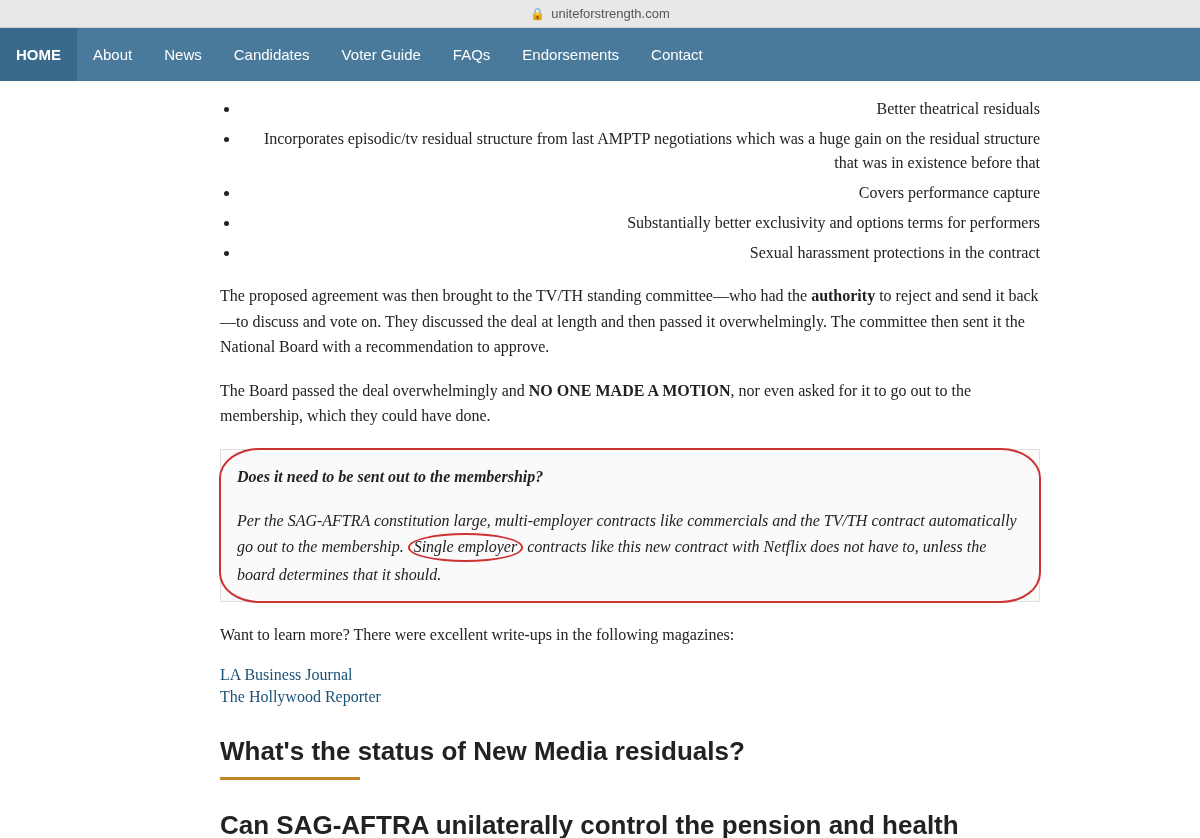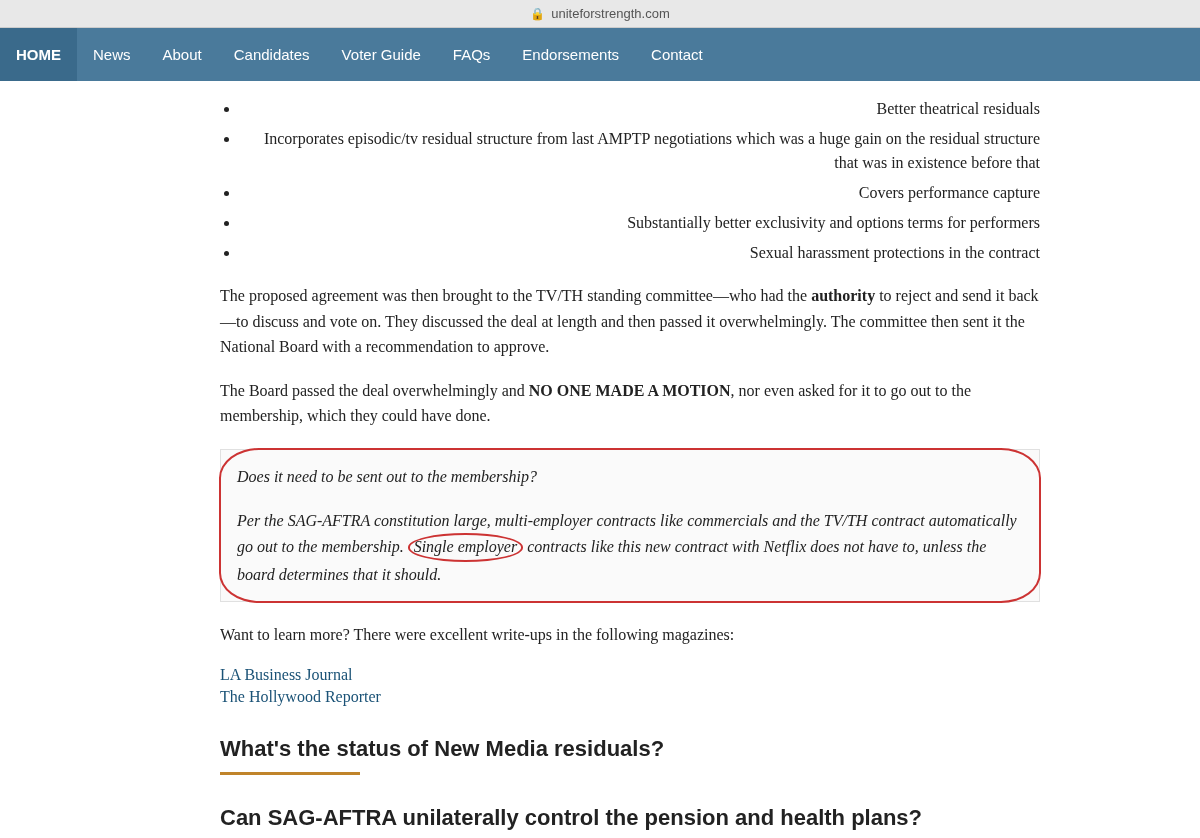--- a/index.html
+++ b/index.html
@@ -75,31 +75,31 @@
     }
     .highlighted-section::before {
       content: '';
       position: absolute;
       top: -2px; left: -2px; right: -2px; bottom: -2px;
       border: 2.5px solid #cc3333;
       border-radius: 40px / 30px;
       pointer-events: none;
     }
 
-    .italic-bold { font-style: italic; font-weight: normal; }
+    .italic-bold { font-style: italic; font-weight: bold; }
 
     
     .link-blue {
       color: #1a5276;
       text-decoration: none;
     }
 
     
     .section-heading {
-      font-size: 22px;
+      font-size: 26px;
       font-weight: bold;
       font-family: Arial, sans-serif;
       margin: 30px 0 8px 0;
       padding-bottom: 2px;
     }
     .heading-underline {
       width: 140px;
       height: 3px;
       background: #c0842a;
       margin-bottom: 10px;
@@ -116,22 +116,22 @@
 </head>
 <body>
 
 <div class="browser-bar">
   <span class="lock-icon">🔒</span>
   <span>uniteforstrength.com</span>
 </div>
 
 <nav>
   <a class="home">HOME</a>
+  <a>About</a>
   <a>News</a>
-  <a>About</a>
   <a>Candidates</a>
   <a>Voter Guide</a>
   <a>FAQs</a>
   <a>Endorsements</a>
   <a>Contact</a>
 </nav>
 
 <div class="content">
 
   <ul class="bullet-list">

